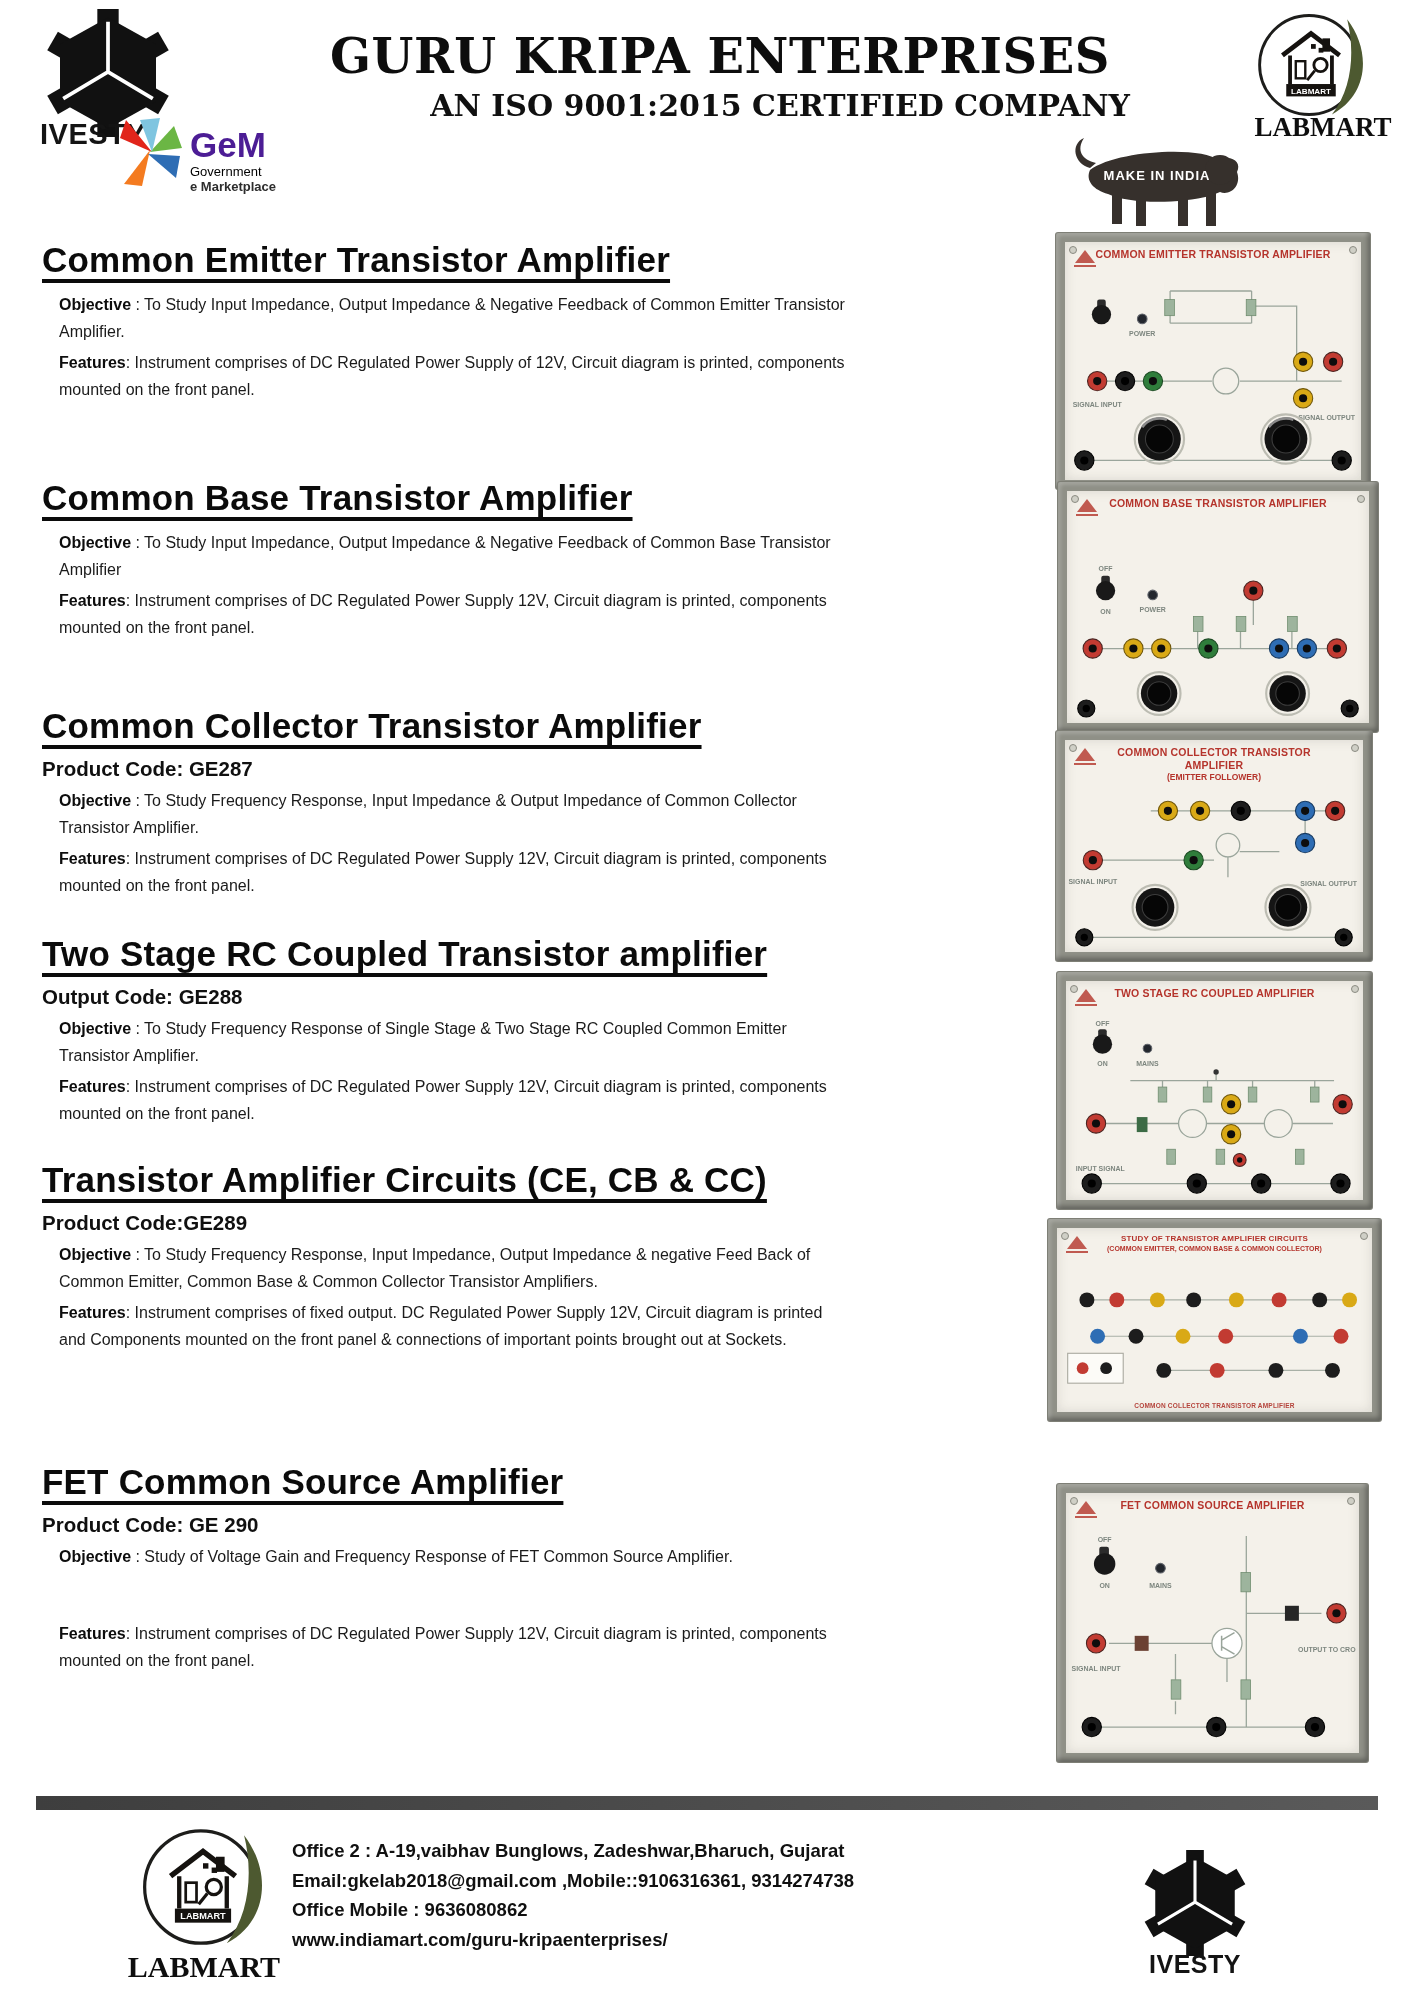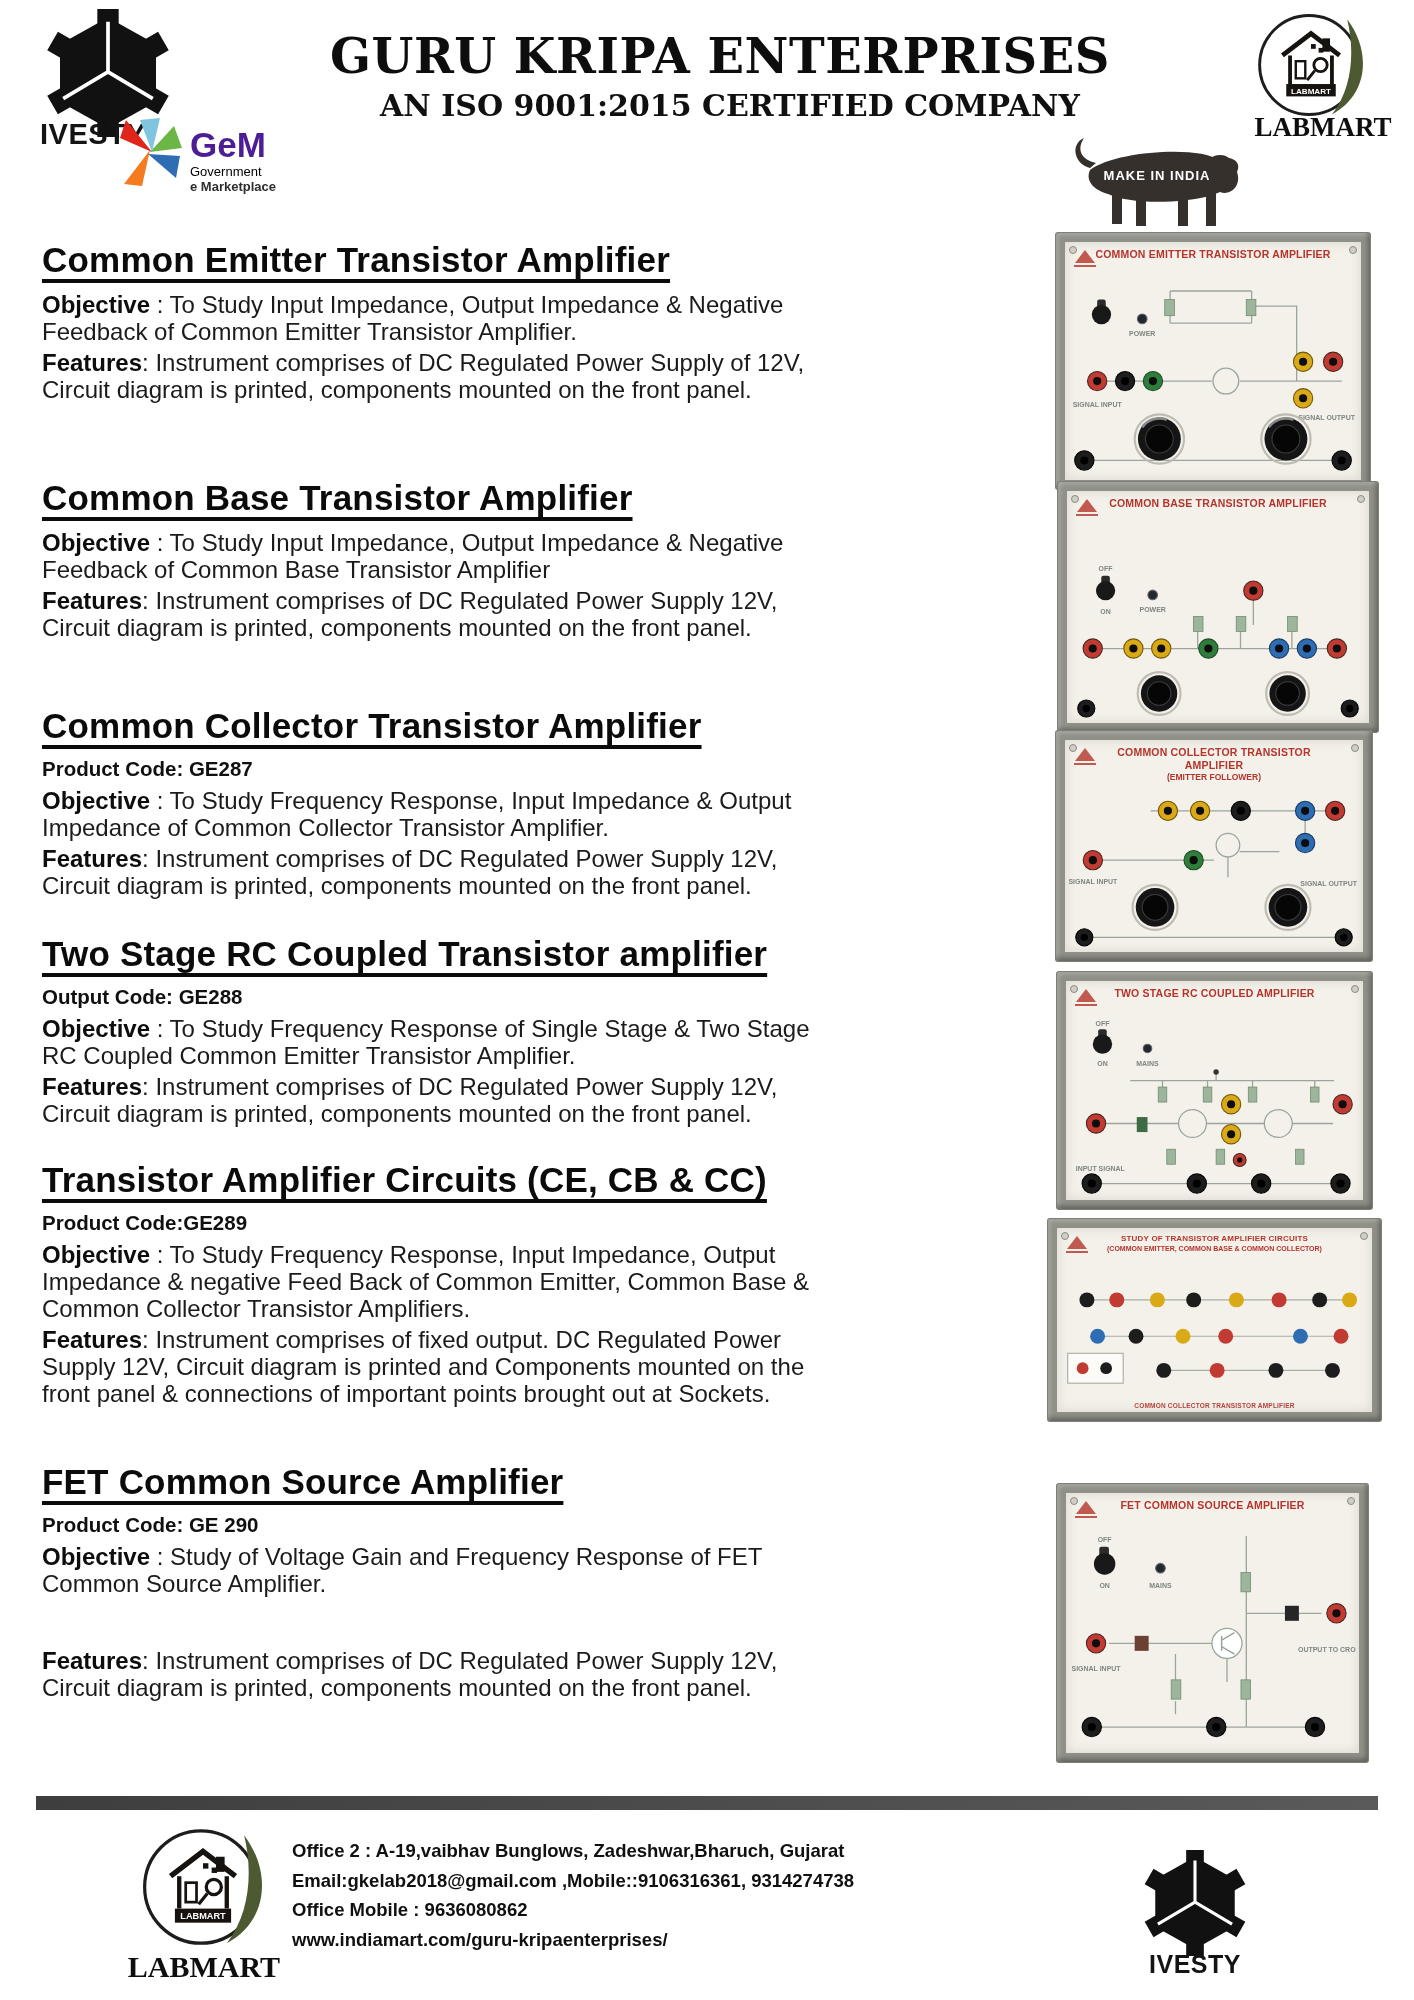--- a/index.html
+++ b/index.html
@@ -9,33 +9,33 @@
   
   .ivesty-logo{position:absolute;left:44px;top:8px;width:128px;height:130px;}
   .ivesty-label{position:absolute;left:40px;top:118px;font-size:29px;font-weight:bold;letter-spacing:.5px;color:#141414;}
   .gem-star{position:absolute;left:116px;top:112px;width:70px;height:76px;}
   .gem-text{position:absolute;left:190px;top:110px;line-height:1;}
   .gem-name{font-size:35px;font-weight:bold;color:#4c1d95;line-height:38px;margin-top:16px;}
   .gem-sub1{font-size:13px;color:#000000;line-height:15px;}
   .gem-sub2{font-size:13px;color:#2d2d2d;font-weight:bold;line-height:15px;}
   .company-title{position:absolute;left:320px;top:28px;width:800px;text-align:center;
         font-family:"DejaVu Serif",serif;font-weight:bold;font-size:48px;letter-spacing:.5px;color:#0d0d0d;}
-  .certification{position:absolute;left:330px;top:88px;width:800px;text-align:center;
+  .certification{position:absolute;left:330px;top:88px;width:800px;text-align:right;
         font-family:"DejaVu Serif",serif;font-weight:bold;font-size:30px;color:#101010;}
   .labmart-logo{position:absolute;left:1252px;top:6px;width:118px;height:118px;}
   .labmart-label{position:absolute;left:1243px;top:112px;width:160px;text-align:center;
         font-family:"Liberation Serif",serif;font-weight:bold;font-size:27px;color:#0e0e0e;}
   .lion{position:absolute;left:1060px;top:118px;width:198px;height:112px;}
 
   
   .section{position:absolute;left:42px;width:805px;}
   .section-title{font-size:35px;font-weight:bold;line-height:44px;margin:0 0 9px 0;color:#0b0b0b;
         text-decoration:underline;text-decoration-thickness:4px;text-underline-offset:7px;letter-spacing:.2px;}
   .code-line{font-size:20.5px;font-weight:bold;margin:0 0 6px 0;color:#101010;}
-  .para{font-size:24px;line-height:27px;margin:0 0 4px 0;color:#1b1b1b;}
+  .para{font-size:16px;line-height:27px;margin:0 0 4px 17px;color:#1b1b1b;}
   .para b{color:#0d0d0d;}
   .gap-top{margin-top:50px;}
 
   
   .panel{position:absolute;background:#8f9087;padding:9px;border-radius:2px;
         box-shadow:inset -2px -3px 5px rgba(0,0,0,.32), inset 2px 2px 4px rgba(255,255,255,.28), 0 0 0 1px #7e7f76;}
   .panel-face{position:relative;width:100%;height:100%;background:#f4f1ea;overflow:hidden;
         box-shadow:inset 0 0 12px rgba(60,60,45,.14);}
   .panel-face::before,.panel-face::after{content:"";position:absolute;top:4px;width:6px;height:6px;border-radius:50%;
         background:#cfcfc6;border:1px solid #8b8b82;}

